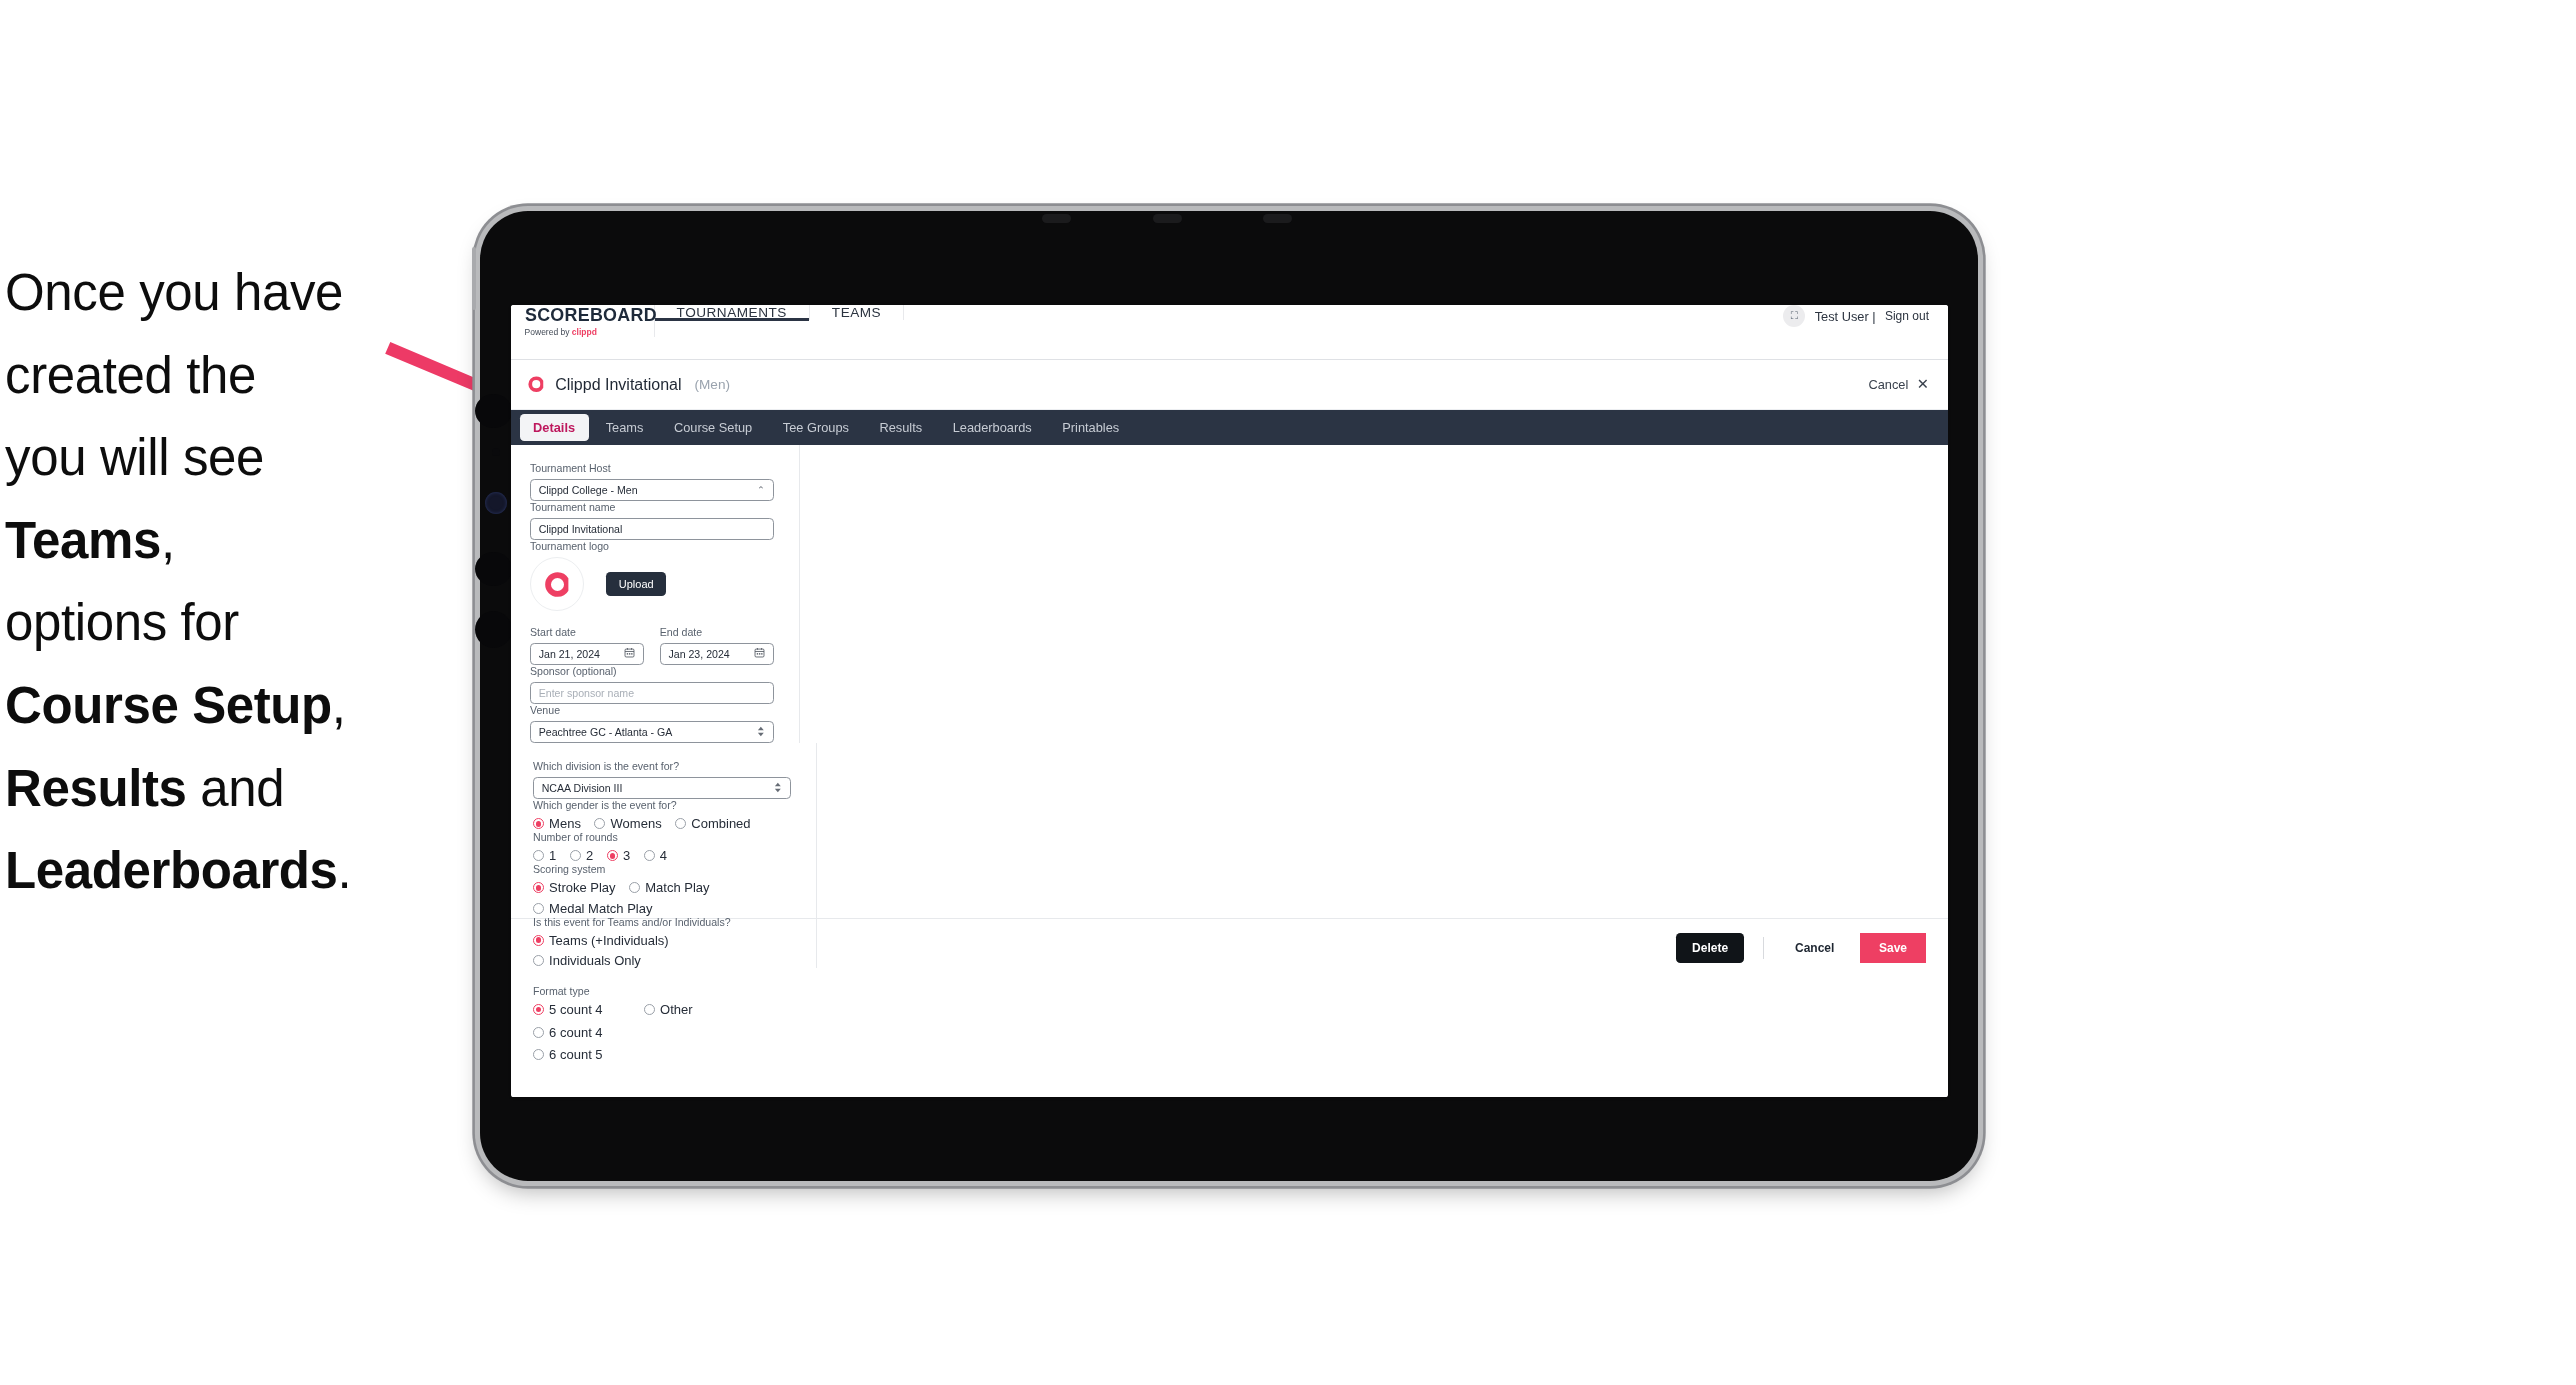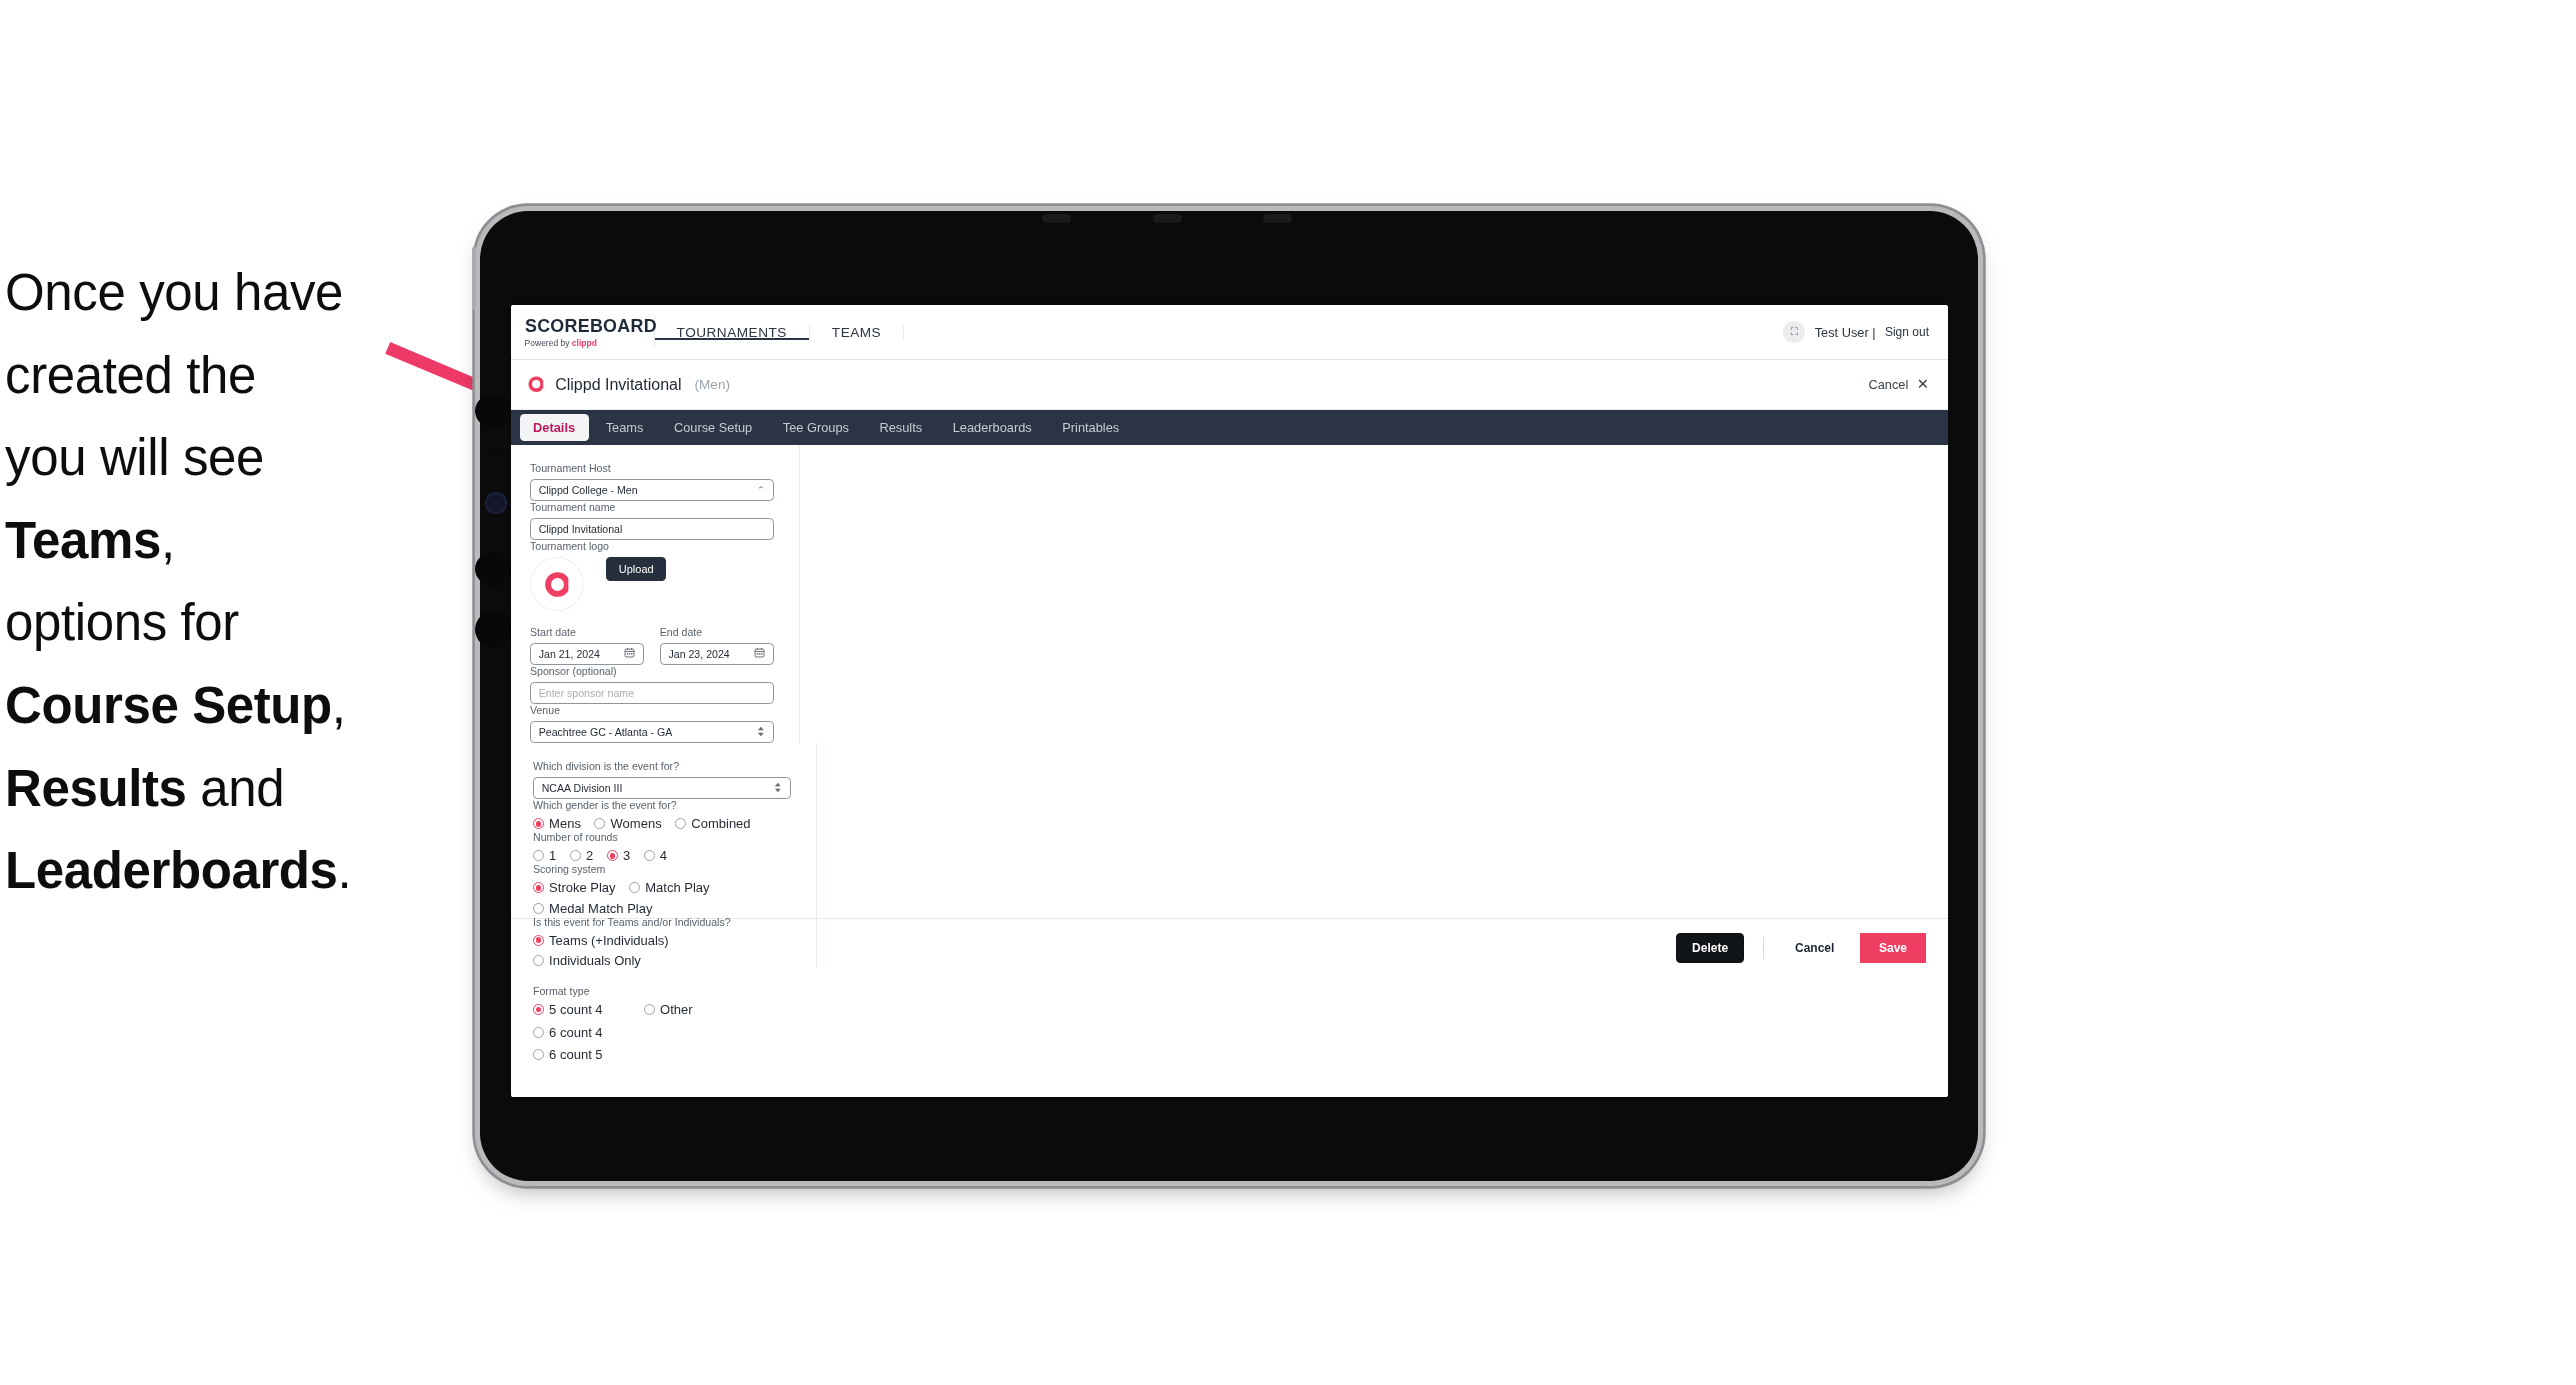--- a/index.html
+++ b/index.html
@@ -58,21 +58,21 @@
     width:1437px; height:792px;
     background:#ffffff;
     overflow:hidden;
     border-radius:2.6px;
     box-shadow:0 0.9px 2.6px rgba(0,0,0,.2);
   }
 
   
   #topbar{
     height:54px;
-    display:flex;align-items:center;
+    display:flex;align-items:flex-start;
     background:#ffffff;
     border-bottom:0.9px solid #dfe1e5;
     position:relative;
   }
   #brand{
     width:129px;
     display:flex;flex-direction:column;justify-content:center;
     padding-left:13.6px;
     border-right:0.9px solid #e8e9ec;
   }
@@ -166,21 +166,21 @@
     height:22px;border:0.9px solid #8e949c;border-radius:4.3px;
     display:flex;align-items:center;padding:0 7.7px;
     font-size:10.6px;color:#262d38;background:#fff;
     box-sizing:border-box;
   }
   .finput.ph{color:#a9afb7;}
   .finput .chev{margin-left:auto;font-size:9.4px;color:#666c75;line-height:1;}
   .finput .cal{margin-left:auto;font-size:10.2px;color:#4c535c;line-height:1;}
 
   
-  #logo-row{display:flex;align-items:flex-start;gap:22px;margin-top:4.3px;}
+  #logo-row{display:flex;align-items:center;gap:22px;margin-top:4.3px;}
   #logo-circle{
     width:52px;height:52px;border-radius:50%;
     border:0.9px solid #eceef0;
     display:flex;align-items:center;justify-content:center;
     position:relative;
   }
   #upload-btn{
     background:#262f3d;color:#fff;font-size:11px;
     padding:6px 12.8px;border-radius:4.3px;cursor:pointer;
   }

